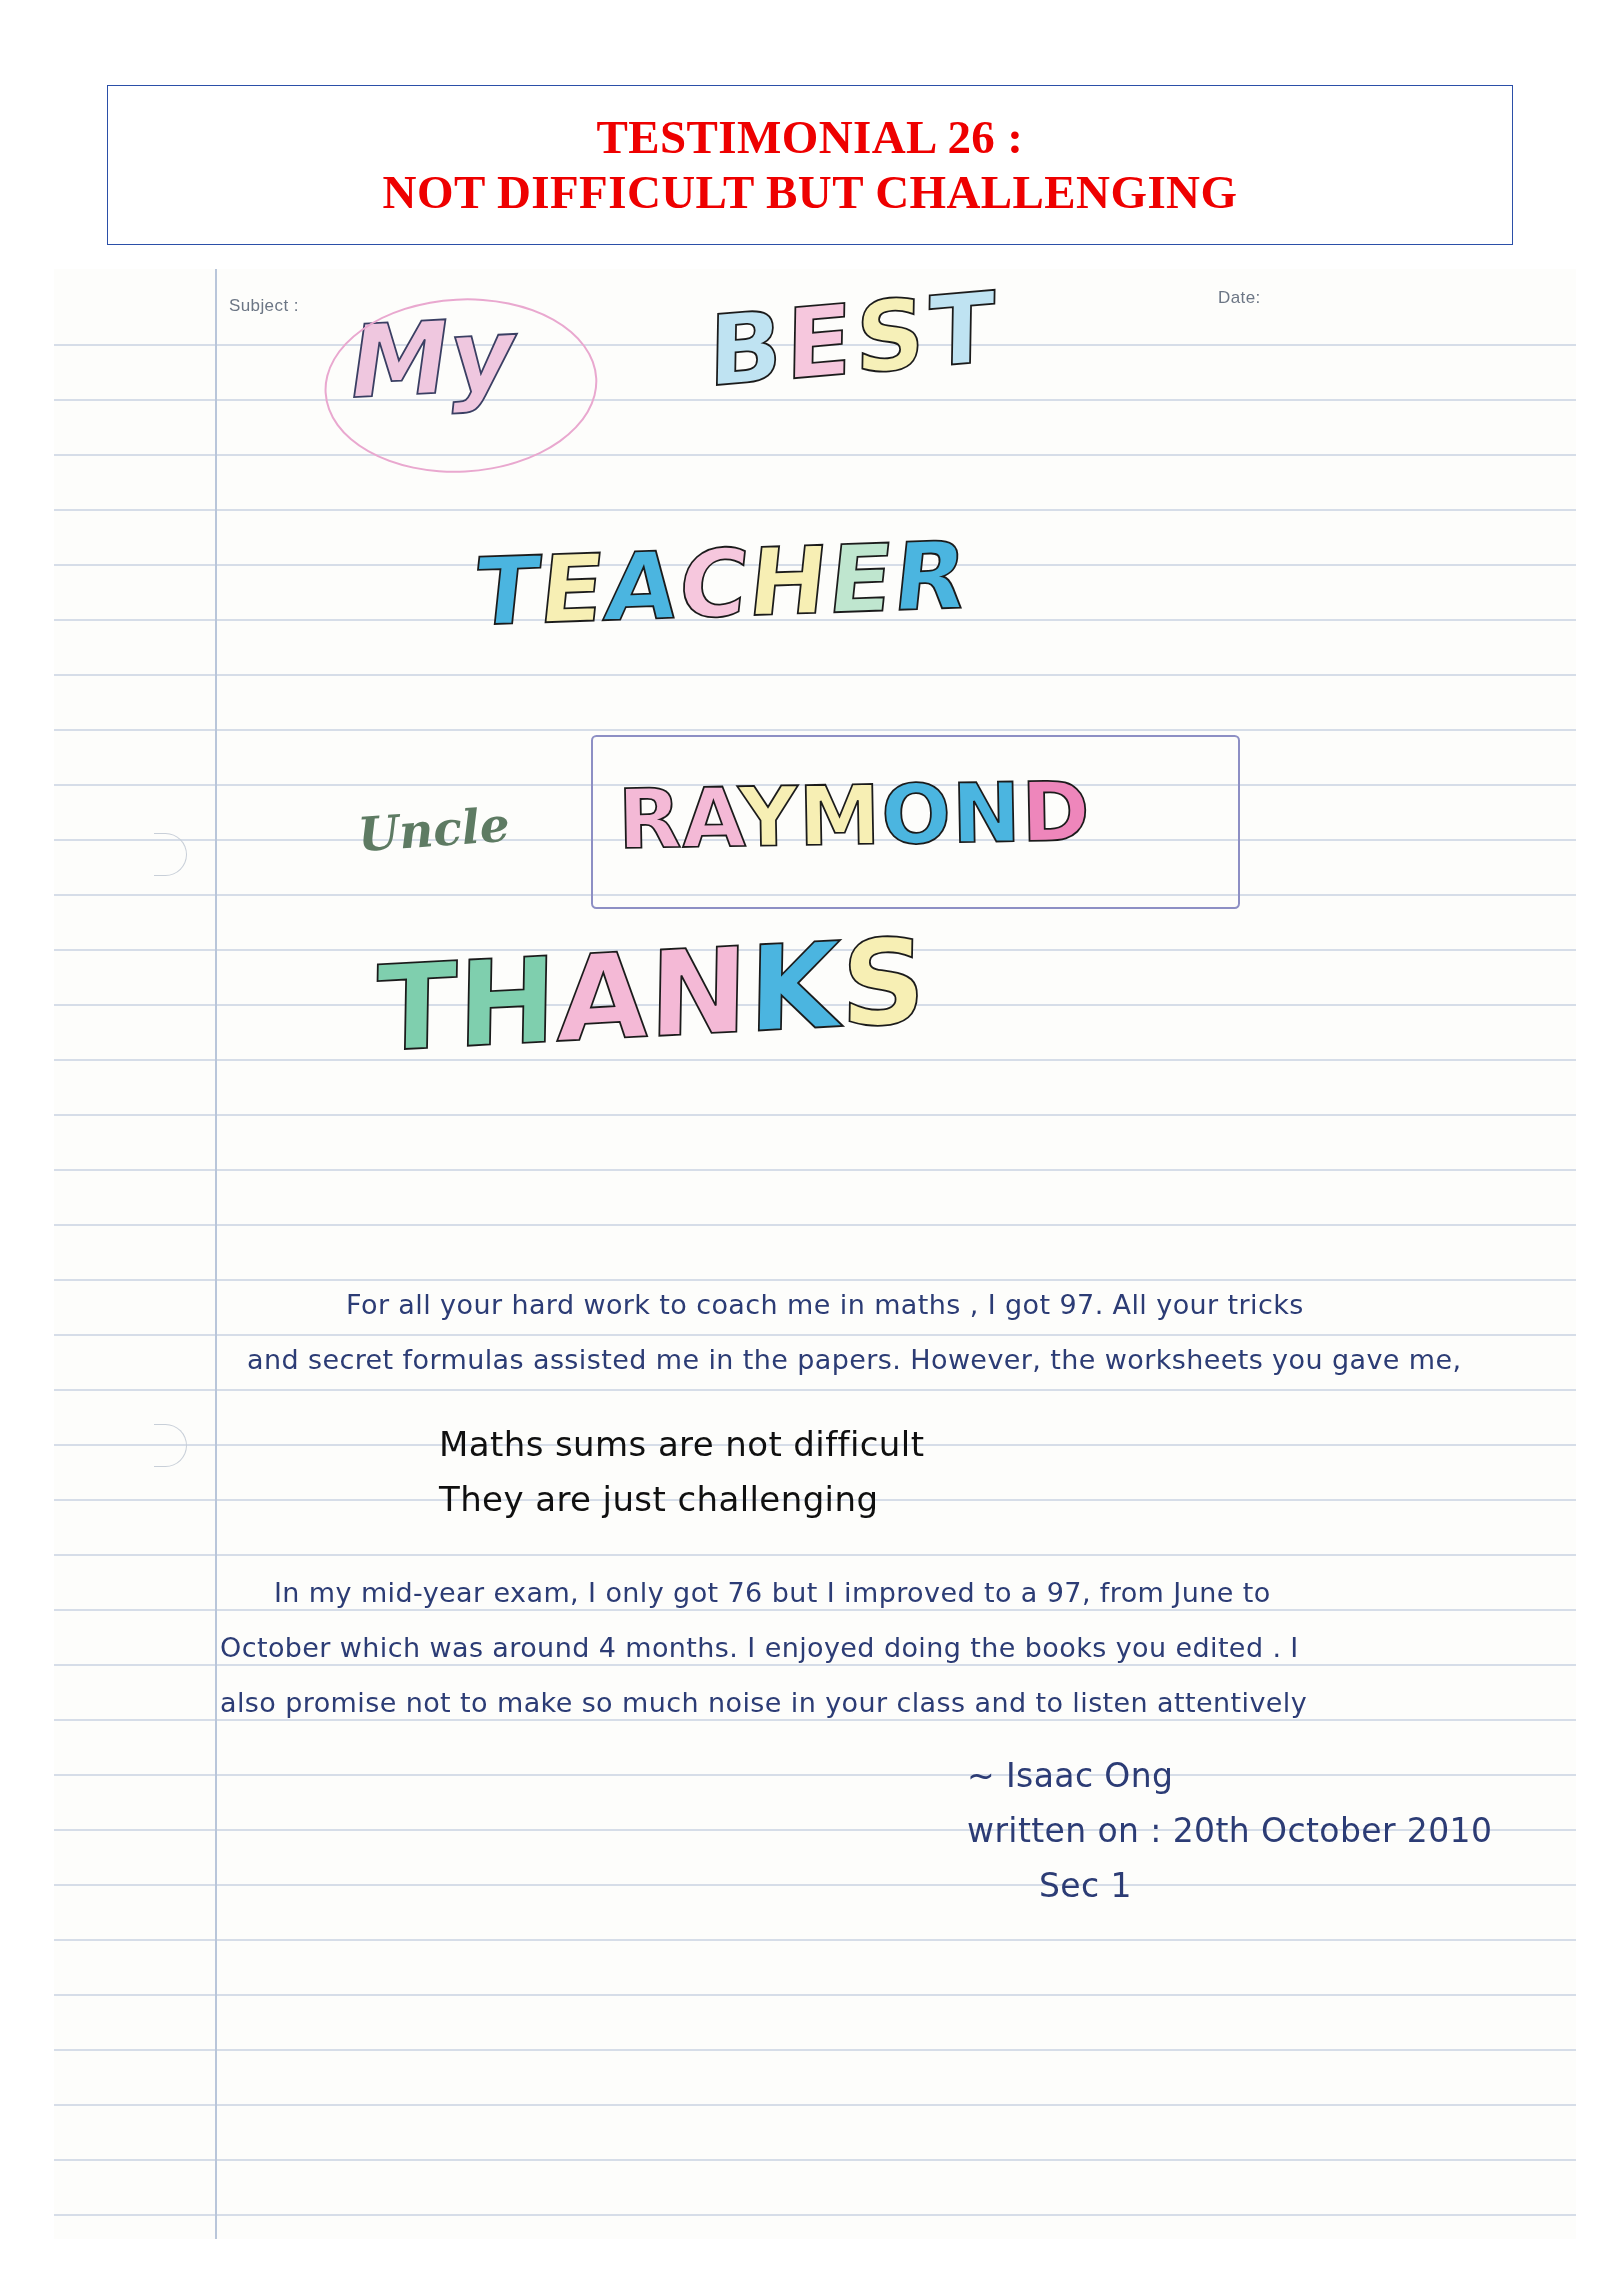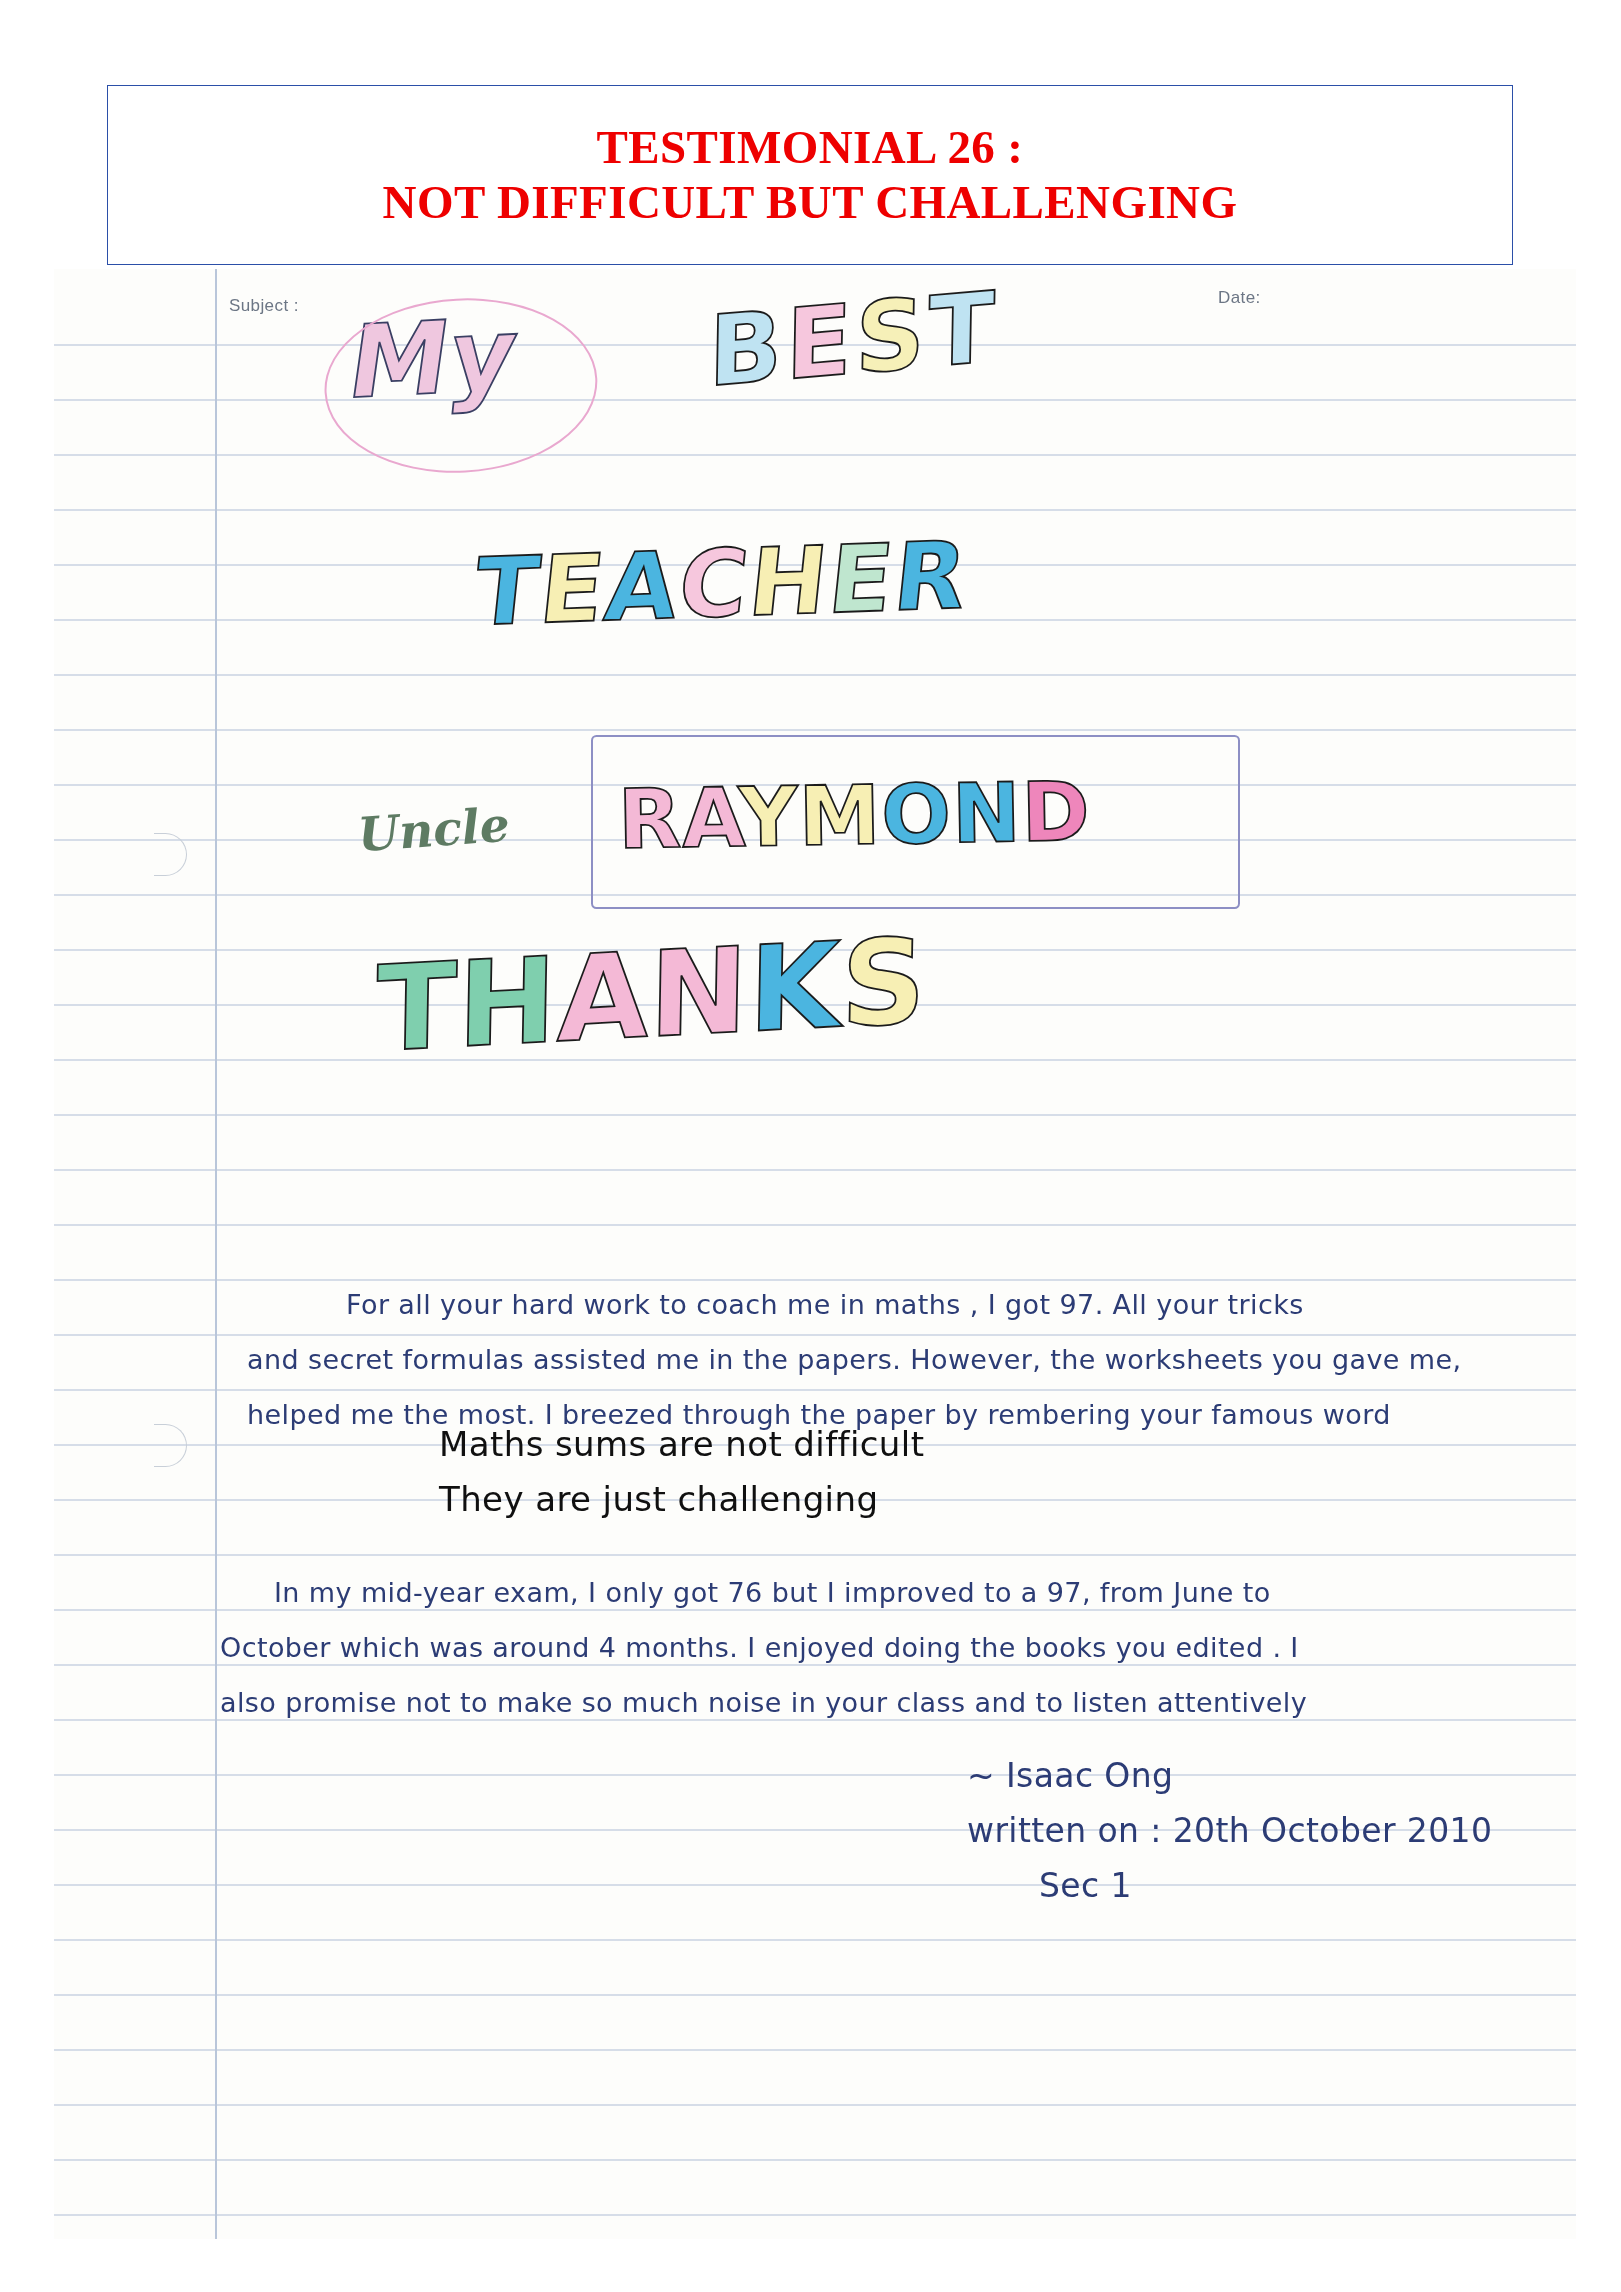--- a/index.html
+++ b/index.html
@@ -14,21 +14,21 @@
     font-family: "Liberation Sans", sans-serif;
     overflow: hidden;
   }
 
   
   .title-box {
     position: absolute;
     left: 107px;
     top: 85px;
     width: 1406px;
-    height: 180px;
+    height: 160px;
     border: 1.8px solid #2b4fa8;
     background: #ffffff;
     box-sizing: border-box;
     display: flex;
     flex-direction: column;
     align-items: center;
     justify-content: center;
   }
   .title-line {
     font-family: "Liberation Serif", serif;
@@ -266,21 +266,20 @@
     <span class="c-pink"><span style="color: rgb(244, 185, 214);">R</span><span style="color: rgb(244, 185, 214);">A</span><span style="color: rgb(247, 239, 180);">Y</span><span style="color: rgb(247, 239, 180);">M</span><span style="color: rgb(75, 181, 224);">O</span><span style="color: rgb(75, 181, 224);">N</span><span style="color: rgb(238, 134, 187);">D</span></span>
   </div>
 
   <div class="bubble word-thanks">
     <span class="c-green"><span style="color: rgb(127, 207, 174);">T</span><span style="color: rgb(127, 207, 174);">H</span><span style="color: rgb(244, 185, 214);">A</span><span style="color: rgb(244, 185, 214);">N</span><span style="color: rgb(75, 181, 224);">K</span><span style="color: rgb(247, 239, 180);">S</span></span>
   </div>
 
   <div class="hand para1">
     <span class="l first">For all your hard work to coach me in maths , I got 97. All your tricks</span>
     <span class="l">and secret formulas assisted me in the papers. However, the worksheets you gave me,</span>
-    <span class="l">helped me the most. I breezed through the paper by rembering your famous word</span>
   </div>
 
   <div class="hand quote">
     <span class="l">Maths sums are not difficult</span>
     <span class="l">They are just  challenging</span>
   </div>
 
   <div class="hand para2">
     <span class="l first">In my mid-year exam, I only got 76 but I improved to a 97, from June to</span>
     <span class="l">October which was around 4 months. I enjoyed doing the books you edited . I</span>

